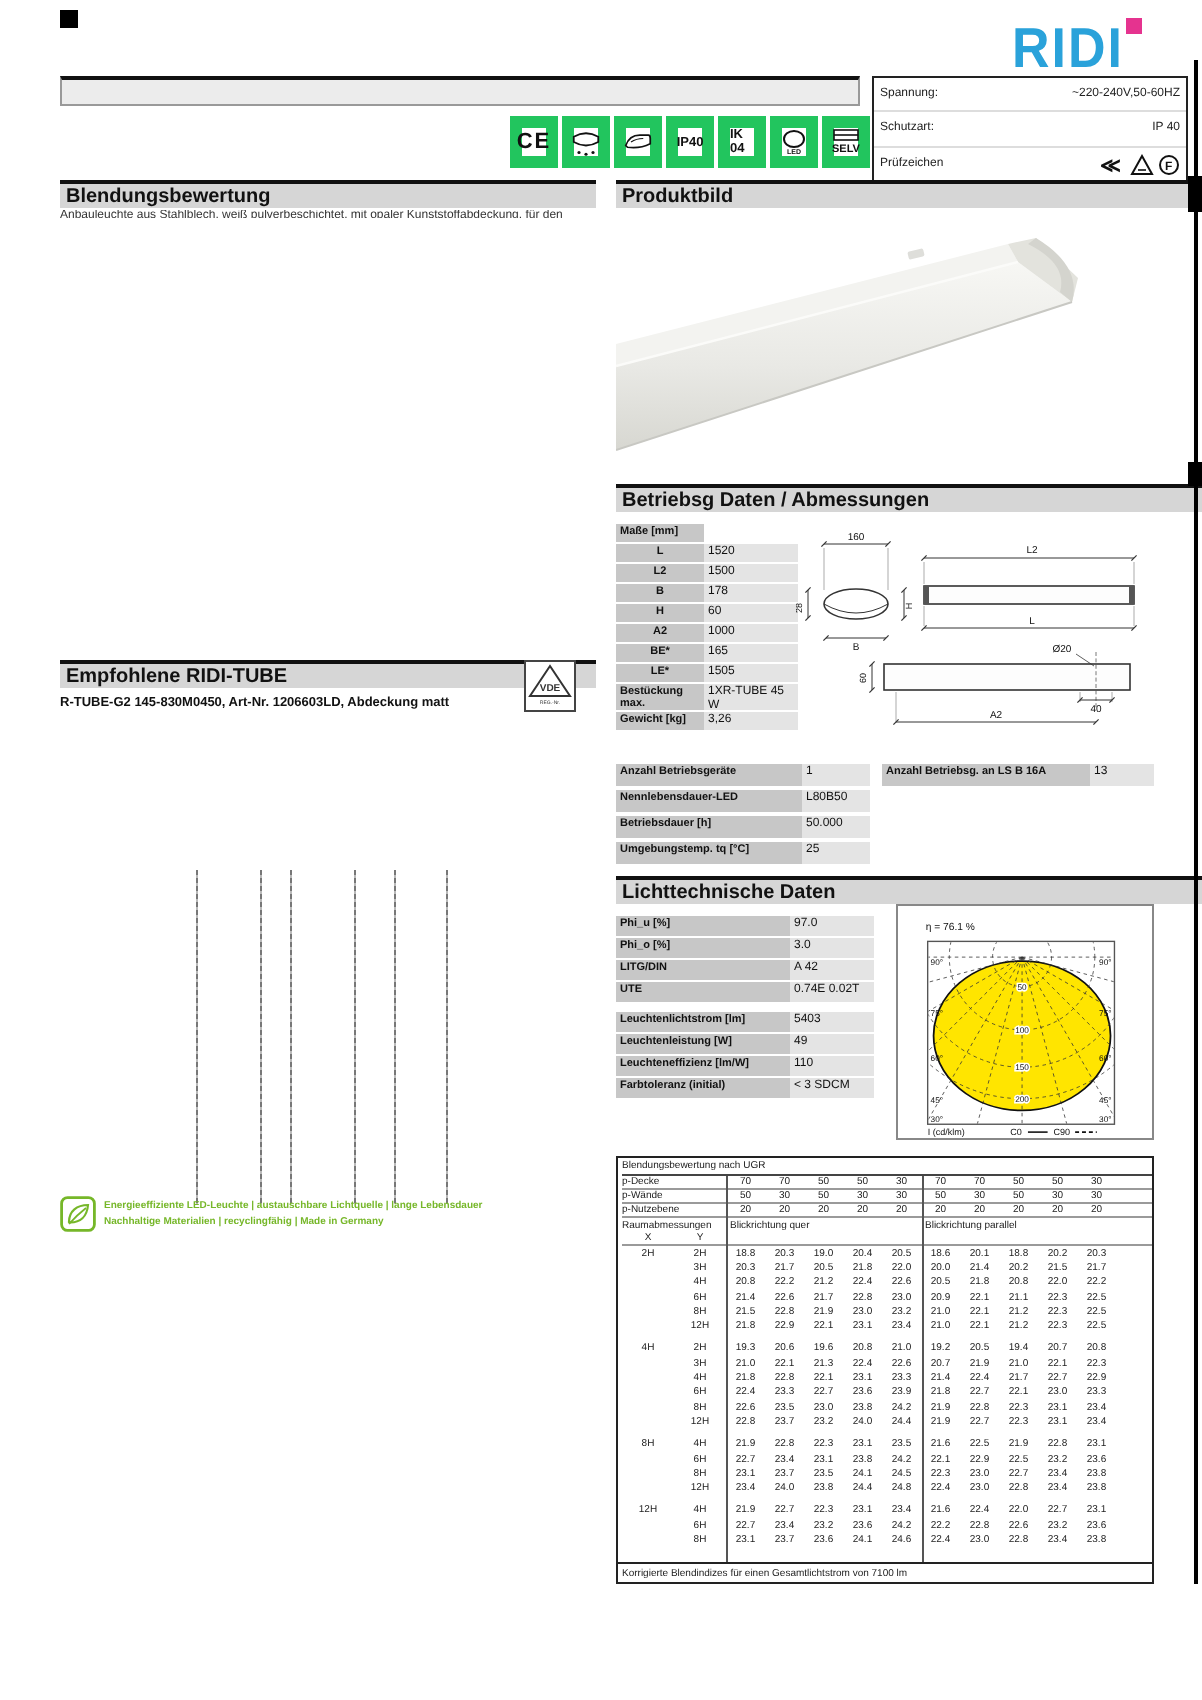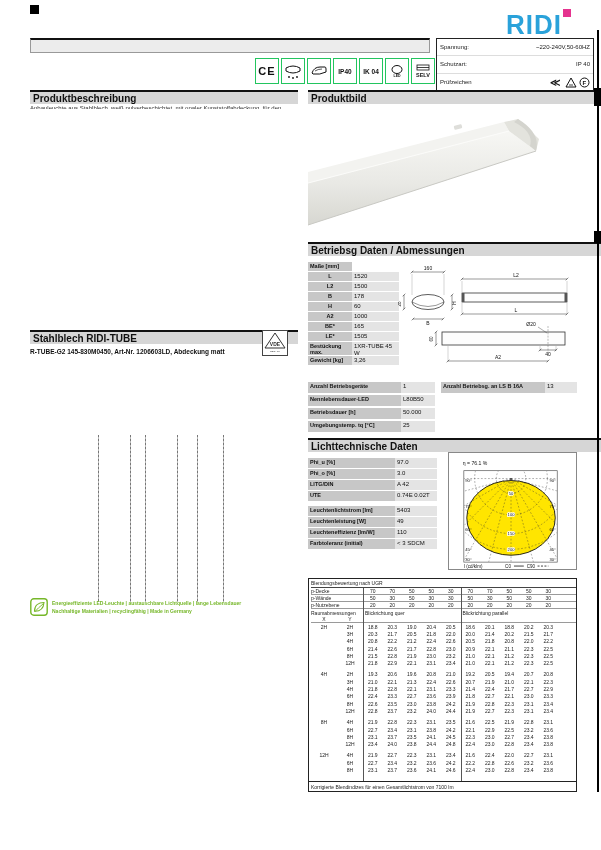--- a/index.html
+++ b/index.html
@@ -19,21 +19,21 @@
 
   .info-table { left:436px; top:38px; width:158px; height:54px; border:1px solid #222; background:#fff; }
   .info-row { display:flex; height:17.3px; align-items:center; padding:0 3px;
               border-bottom:1px solid #ddd; font-size:6px; }
   .info-row:last-child { border-bottom:none; }
   .info-label { flex:1; text-align:left; color:#222; }
   .info-value { text-align:right; color:#222; }
   .pz-icons { display:flex; gap:2px; align-items:center; }
 
   .cert-row { left:255px; top:58px; width:182px; height:26px; display:flex; gap:2px; }
-  .cert-box { width:24px; height:26px; border:1px solid #22c55e; background:#fff;
+  .cert-box { width:24px; height:26px; border:6px solid #22c55e; background:#fff;
               display:flex; flex-direction:column; align-items:center; justify-content:center; }
   .cert-ce { font-weight:bold; font-size:11px; letter-spacing:1px; }
   .cert-txt { font-weight:bold; font-size:6.5px; }
   .cert-sub { font-weight:bold; font-size:5.5px; margin-top:1px; }
 
   
   .hbar { height:14px; background:#d6d6d6; border-top:2px solid #111;
           font-weight:bold; font-size:10px; line-height:13px; padding-left:3px; }
   .hbar-left  { left:30px; width:268px; }
   .hbar-right { left:308px; width:321px; }
@@ -182,21 +182,21 @@
     </div>
     <div class="cert-box">
       <svg width="14" height="7" viewBox="0 0 14 7">
         <rect x="1" y="1" width="12" height="5" fill="none" stroke="#111" stroke-width="0.8"></rect>
         <line x1="1" y1="3.5" x2="13" y2="3.5" stroke="#111" stroke-width="0.8"></line>
       </svg>
       <span class="cert-sub">SELV</span>
     </div>
   </div>
 
-  <div class="abs hbar hbar-left" style="top:90px;">Produktbeschreibung</div>
+  <div class="abs hbar hbar-left" style="top:90px;">Blendungsbewertung</div>
   <div class="abs desc-clip">Anbauleuchte aus Stahlblech, weiß pulverbeschichtet, mit opaler Kunststoffabdeckung, für den Innenbereich geeignet, einfache Montage</div>
 
   <div class="abs hbar hbar-right" style="top:90px;">Produktbild</div>
 
   <div class="abs photo">
     <svg width="232" height="131" viewBox="0 0 232 131">
       <defs>
         <linearGradient id="lg1" x1="0" y1="0" x2="0" y2="1">
           <stop offset="0" stop-color="#f7f7f4"></stop>
           <stop offset="0.55" stop-color="#e9e9e5"></stop>
@@ -336,21 +336,21 @@
           <span class="tl" style="width: 93px;">Umgebungstemp. tq [°C]</span>
           <span class="tv" style="width: 34px;">25</span>
         </div>
       </div>
     <div class="trow bright">
       <span class="tl">Anzahl Betriebsg. an LS B 16A</span>
       <span class="tv">13</span>
     </div>
   </div>
 
-  <div class="abs hbar hbar-left" style="top:330px;">Stahlblech RIDI-TUBE</div>
+  <div class="abs hbar hbar-left" style="top:330px;">Empfohlene RIDI-TUBE</div>
   <div class="abs empf-line">R-TUBE-G2 145-830M0450, Art-Nr. 1206603LD, Abdeckung matt</div>
   <div class="abs vde-box">
     <svg width="24" height="19" viewBox="0 0 24 19">
       <polygon points="12,2 22,17 2,17" fill="none" stroke="#333" stroke-width="1"></polygon>
       <text x="12" y="14.5" text-anchor="middle" font-size="5" font-weight="bold" fill="#333">VDE</text>
     </svg>
     <span class="vde-sub">REG.-Nr.</span>
   </div>
 
   <div class="abs hbar hbar-right" style="top:438px;">Lichttechnische Daten</div>

